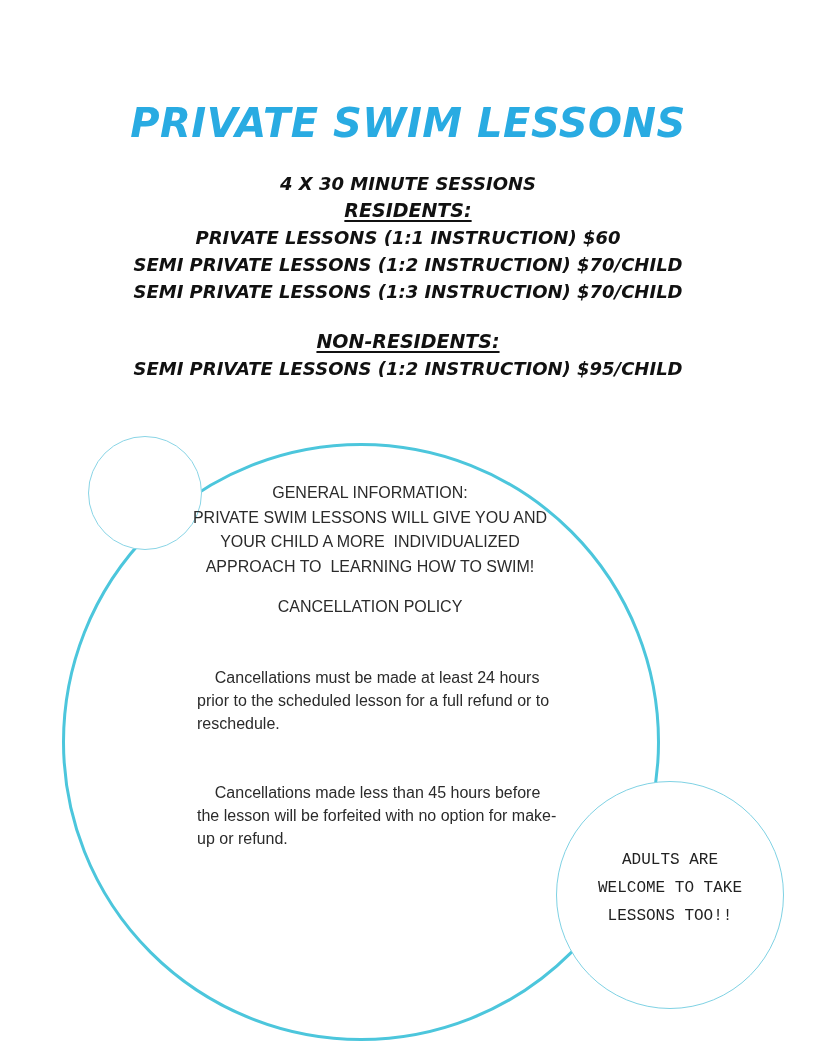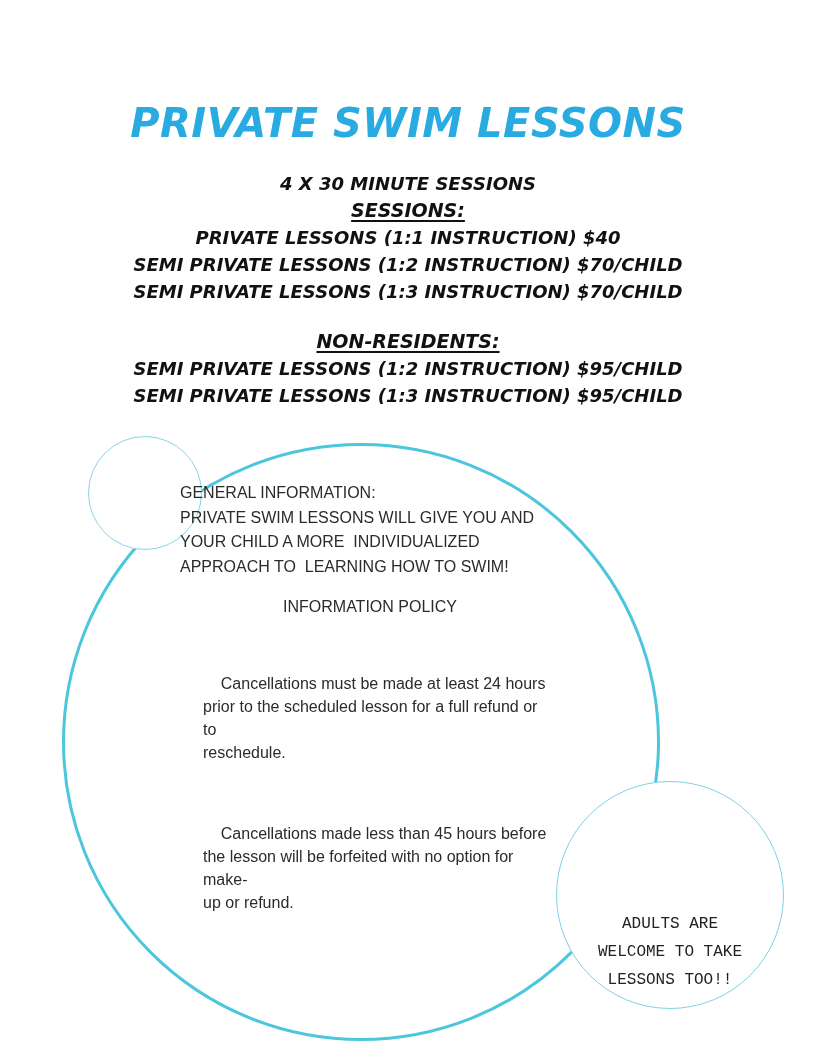--- a/index.html
+++ b/index.html
@@ -80,21 +80,21 @@
     position: absolute;
     left: 556px;
     top: 781px;
     width: 228px;
     height: 228px;
     box-sizing: border-box;
     border: 1px solid #7fd2e4;
     border-radius: 50%;
     background: #ffffff;
     display: flex;
-    align-items: flex-end;
+    align-items: center;
     justify-content: center;
     padding-bottom: 14px;
   }
   .adults-note {
     font-family: "Liberation Mono", "DejaVu Sans Mono", monospace;
     font-size: 16px;
     line-height: 28px;
     text-align: center;
     white-space: pre-wrap;
     color: #222222;
@@ -103,69 +103,69 @@
   
   .info-block {
     position: absolute;
     left: 180px;
     top: 481px;
     width: 380px;
     font-size: 16px;
     color: #2b2b2b;
   }
   .info-centered {
+    text-align: center;
     white-space: pre-wrap;
     line-height: 24.5px;
     margin: 0;
   }
   .info-registration { margin-top: 12px; }
   .cancellation-heading {
     text-align: center;
     line-height: 24.5px;
     margin: 16px 0 0 0;
   }
   .policy {
     margin: 0 0 0 17px;
     width: 363px;
     text-align: left;
     white-space: pre-wrap;
     line-height: 23px;
   }
-  .policy p { margin: 6px; }
+  .policy p { margin: 0; }
 </style>
 </head>
 <body>
 
 <div class="page">
 
   <div class="header-block">
     <div class="flyer-title">PRIVATE SWIM LESSONS</div>
     <div class="flyer-subtitle">4 X 30 MINUTE SESSIONS</div>
 
-    <div class="group-heading">SESSIONS:</div>
-    <div class="price-line">PRIVATE LESSONS (1:1 INSTRUCTION) $40</div>
+    <div class="group-heading">RESIDENTS:</div>
+    <div class="price-line">PRIVATE LESSONS (1:1 INSTRUCTION) $60</div>
     <div class="price-line">SEMI PRIVATE LESSONS (1:2 INSTRUCTION) $70/CHILD</div>
     <div class="price-line">SEMI PRIVATE LESSONS (1:3 INSTRUCTION) $70/CHILD</div>
 
     <div class="nonres-spacer"></div>
 
     <div class="group-heading">NON-RESIDENTS:</div>
     <div class="price-line">SEMI PRIVATE LESSONS (1:2 INSTRUCTION) $95/CHILD</div>
-    <div class="price-line">SEMI PRIVATE LESSONS (1:3 INSTRUCTION) $95/CHILD</div>
   </div>
 
   <div class="big-circle"></div>
   <div class="small-circle-topleft"></div>
 
   <div class="info-block">
     <p class="info-centered">GENERAL INFORMATION:
 PRIVATE SWIM LESSONS WILL GIVE YOU AND
 YOUR CHILD A MORE  INDIVIDUALIZED
 APPROACH TO  LEARNING HOW TO SWIM!</p>
-    <p class="cancellation-heading">INFORMATION POLICY</p>
+    <p class="cancellation-heading">CANCELLATION POLICY</p>
     <div class="policy">
       <p>    Cancellations must be made at least 24 hours
 prior to the scheduled lesson for a full refund or to
 reschedule.</p>
       <p>    Cancellations made less than 45 hours before
 the lesson will be forfeited with no option for make-
 up or refund.</p>
       
       
     </div>

